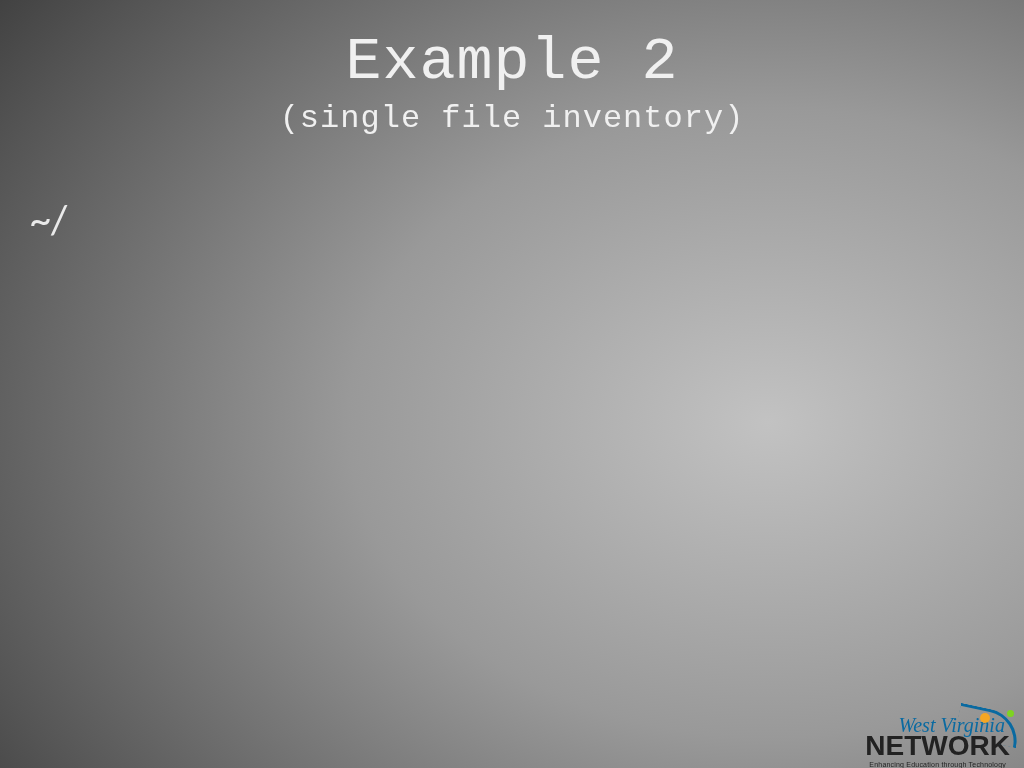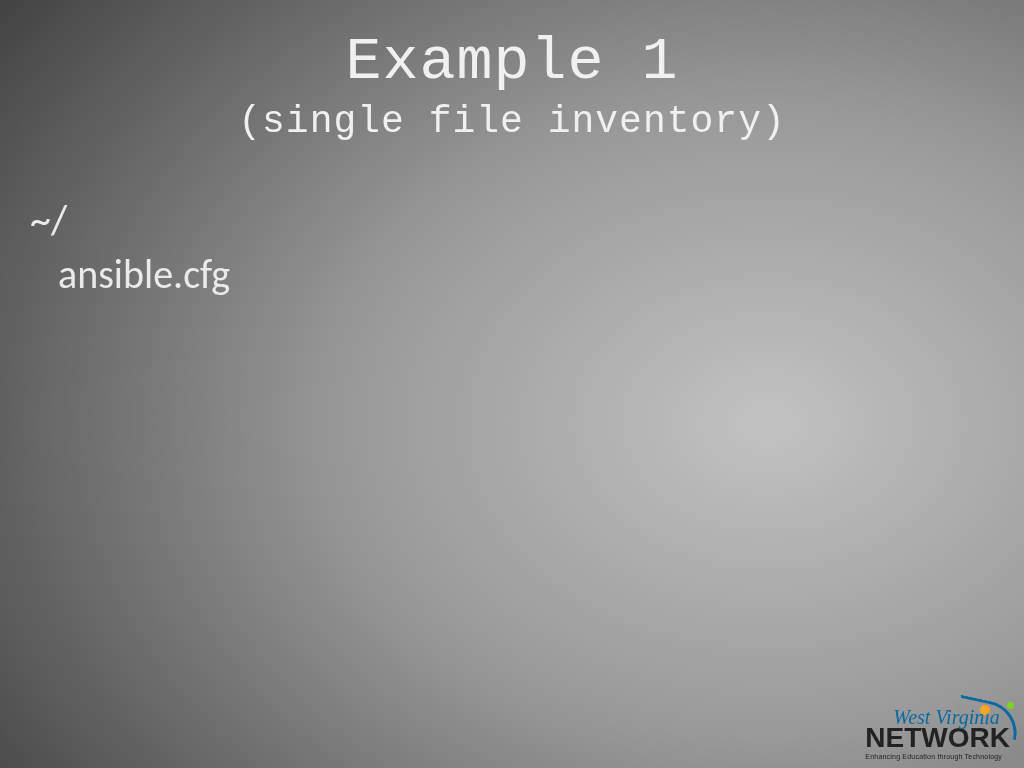--- a/index.html
+++ b/index.html
@@ -19,21 +19,21 @@
   .title {
     font-family: "Courier New", Courier, monospace;
     font-size: 60px;
     font-weight: normal;
     text-align: center;
     padding-top: 28px;
     letter-spacing: 1px;
   }
   .subtitle {
     font-family: "Courier New", Courier, monospace;
-    font-size: 38px;
+    font-size: 32px;
     text-align: center;
     margin-top: 4px;
     letter-spacing: 1px;
   }
   .body {
     position: absolute;
     top: 195px;
     left: 30px;
     font-family: Calibri, "Segoe UI", Arial, sans-serif;
     font-size: 40px;
@@ -45,23 +45,23 @@
     margin-bottom: 6px;
   }
   .file-list {
     margin-left: 28px;
   }
   .file-list div {
     margin-bottom: 2px;
   }
   .logo {
     position: absolute;
-    bottom: 8px;
+    bottom: 0;
     right: 14px;
-    text-align: left;
+    text-align: center;
     line-height: 1;
   }
   .logo-top {
     font-family: "Brush Script MT", "Segoe Script", cursive;
     font-size: 20px;
     color: #0a6aa1;
     font-style: italic;
     margin-left: 28px;
     margin-bottom: -3px;
     position: relative;
@@ -110,27 +110,26 @@
     color: #222;
     letter-spacing: 0.2px;
     margin-top: 1px;
   }
 </style>
 </head>
 <body>
 
 <div class="slide">
 
-  <div class="title">Example 1</div>
+  <div class="title">Example 2</div>
   <div class="subtitle">(single file inventory)</div>
 
   <div class="body">
     <div class="root-path">~/</div>
     <div class="file-list">
-      <div>ansible.cfg</div>
     </div>
   </div>
 
   <div class="logo">
     <div class="logo-top">
       <span>West Virginia</span>
       <span class="logo-swoosh"></span>
       <span class="logo-dot1"></span>
       <span class="logo-dot2"></span>
     </div>

